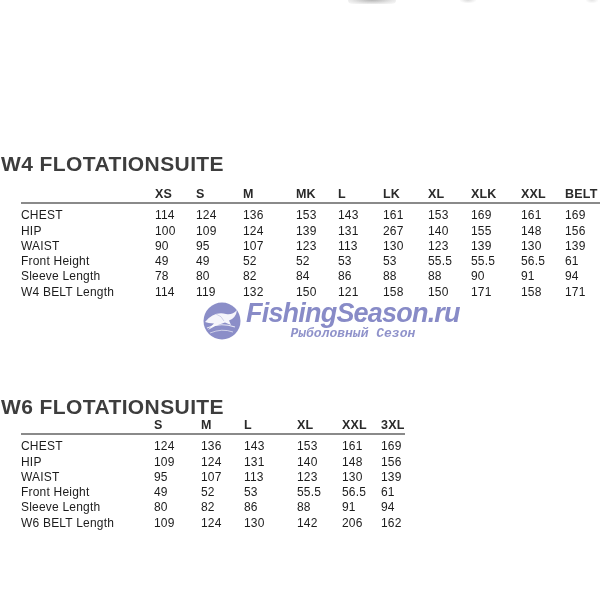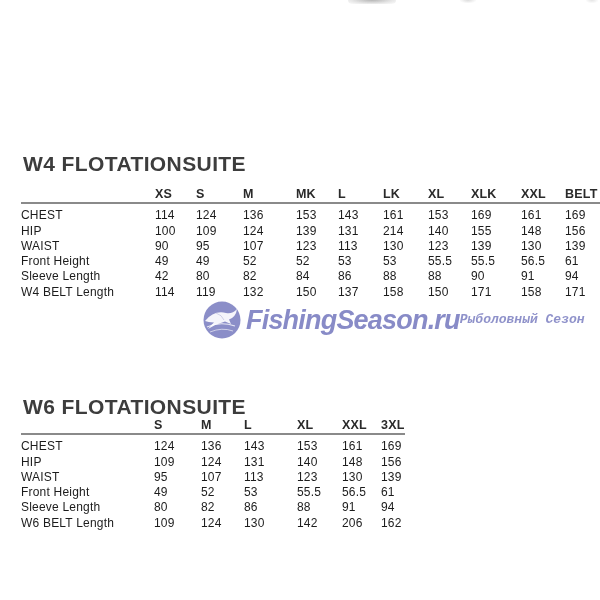--- a/index.html
+++ b/index.html
@@ -31,21 +31,21 @@
     filter: blur(0.5px);
   }
   .smudge-3 {
     left: 586px; width: 12px; height: 3px;
     background: radial-gradient(ellipse at center top, rgba(175,175,175,0.35), rgba(255,255,255,0) 80%);
     filter: blur(0.5px);
   }
 
   .section-title {
     position: absolute;
-    left: 23px;
+    left: 1px;
     font-size: 21px;
     line-height: 26px;
     font-weight: 700;
     letter-spacing: 0.4px;
     color: #3d3d3d;
   }
   #w4-title { top: 151px; }
   #w6-title { top: 394px; }
 
   table.size-table {
@@ -84,21 +84,21 @@
   
   .watermark {
     position: absolute;
     left: 202px;
     top: 300px;
     display: flex;
     align-items: center;
     opacity: 0.92;
   }
   .wm-logo { width: 40px; height: 40px; flex: 0 0 auto; }
-  .wm-text { margin-left: 4px; display: flex; flex-direction: row; align-items: center; }
+  .wm-text { margin-left: 4px; display: flex; flex-direction: column; align-items: center; }
   .wm-brand {
     font-family: "Liberation Sans", sans-serif;
     font-style: italic;
     font-weight: 700;
     font-size: 27px;
     line-height: 27px;
     letter-spacing: -0.8px;
     color: #7e82c3;
   }
   .wm-sub {
@@ -165,21 +165,21 @@
           <td>161</td>
           <td>169</td>
         </tr>
         <tr>
           <td class="label-col">HIP</td>
           <td>100</td>
           <td>109</td>
           <td>124</td>
           <td>139</td>
           <td>131</td>
-          <td>214</td>
+          <td>267</td>
           <td>140</td>
           <td>155</td>
           <td>148</td>
           <td>156</td>
         </tr>
         <tr>
           <td class="label-col">WAIST</td>
           <td>90</td>
           <td>95</td>
           <td>107</td>
@@ -199,38 +199,38 @@
           <td>52</td>
           <td>53</td>
           <td>53</td>
           <td>55.5</td>
           <td>55.5</td>
           <td>56.5</td>
           <td>61</td>
         </tr>
         <tr>
           <td class="label-col">Sleeve Length</td>
-          <td>42</td>
+          <td>78</td>
           <td>80</td>
           <td>82</td>
           <td>84</td>
           <td>86</td>
           <td>88</td>
           <td>88</td>
           <td>90</td>
           <td>91</td>
           <td>94</td>
         </tr>
         <tr>
           <td class="label-col">W4 BELT Length</td>
           <td>114</td>
           <td>119</td>
           <td>132</td>
           <td>150</td>
-          <td>137</td>
+          <td>121</td>
           <td>158</td>
           <td>150</td>
           <td>171</td>
           <td>158</td>
           <td>171</td>
         </tr>
       </tbody>
   </table>
 
   <div class="watermark">

